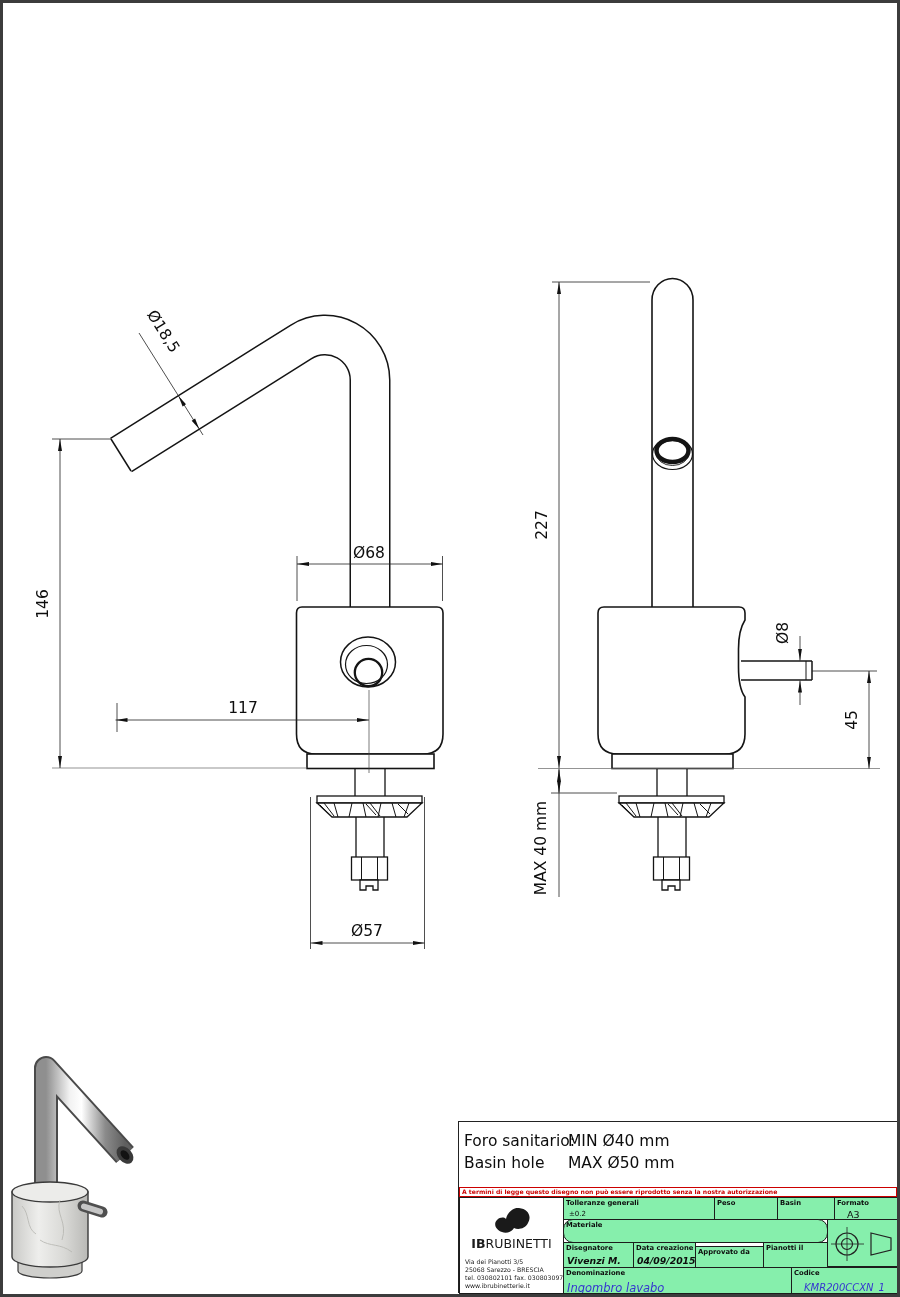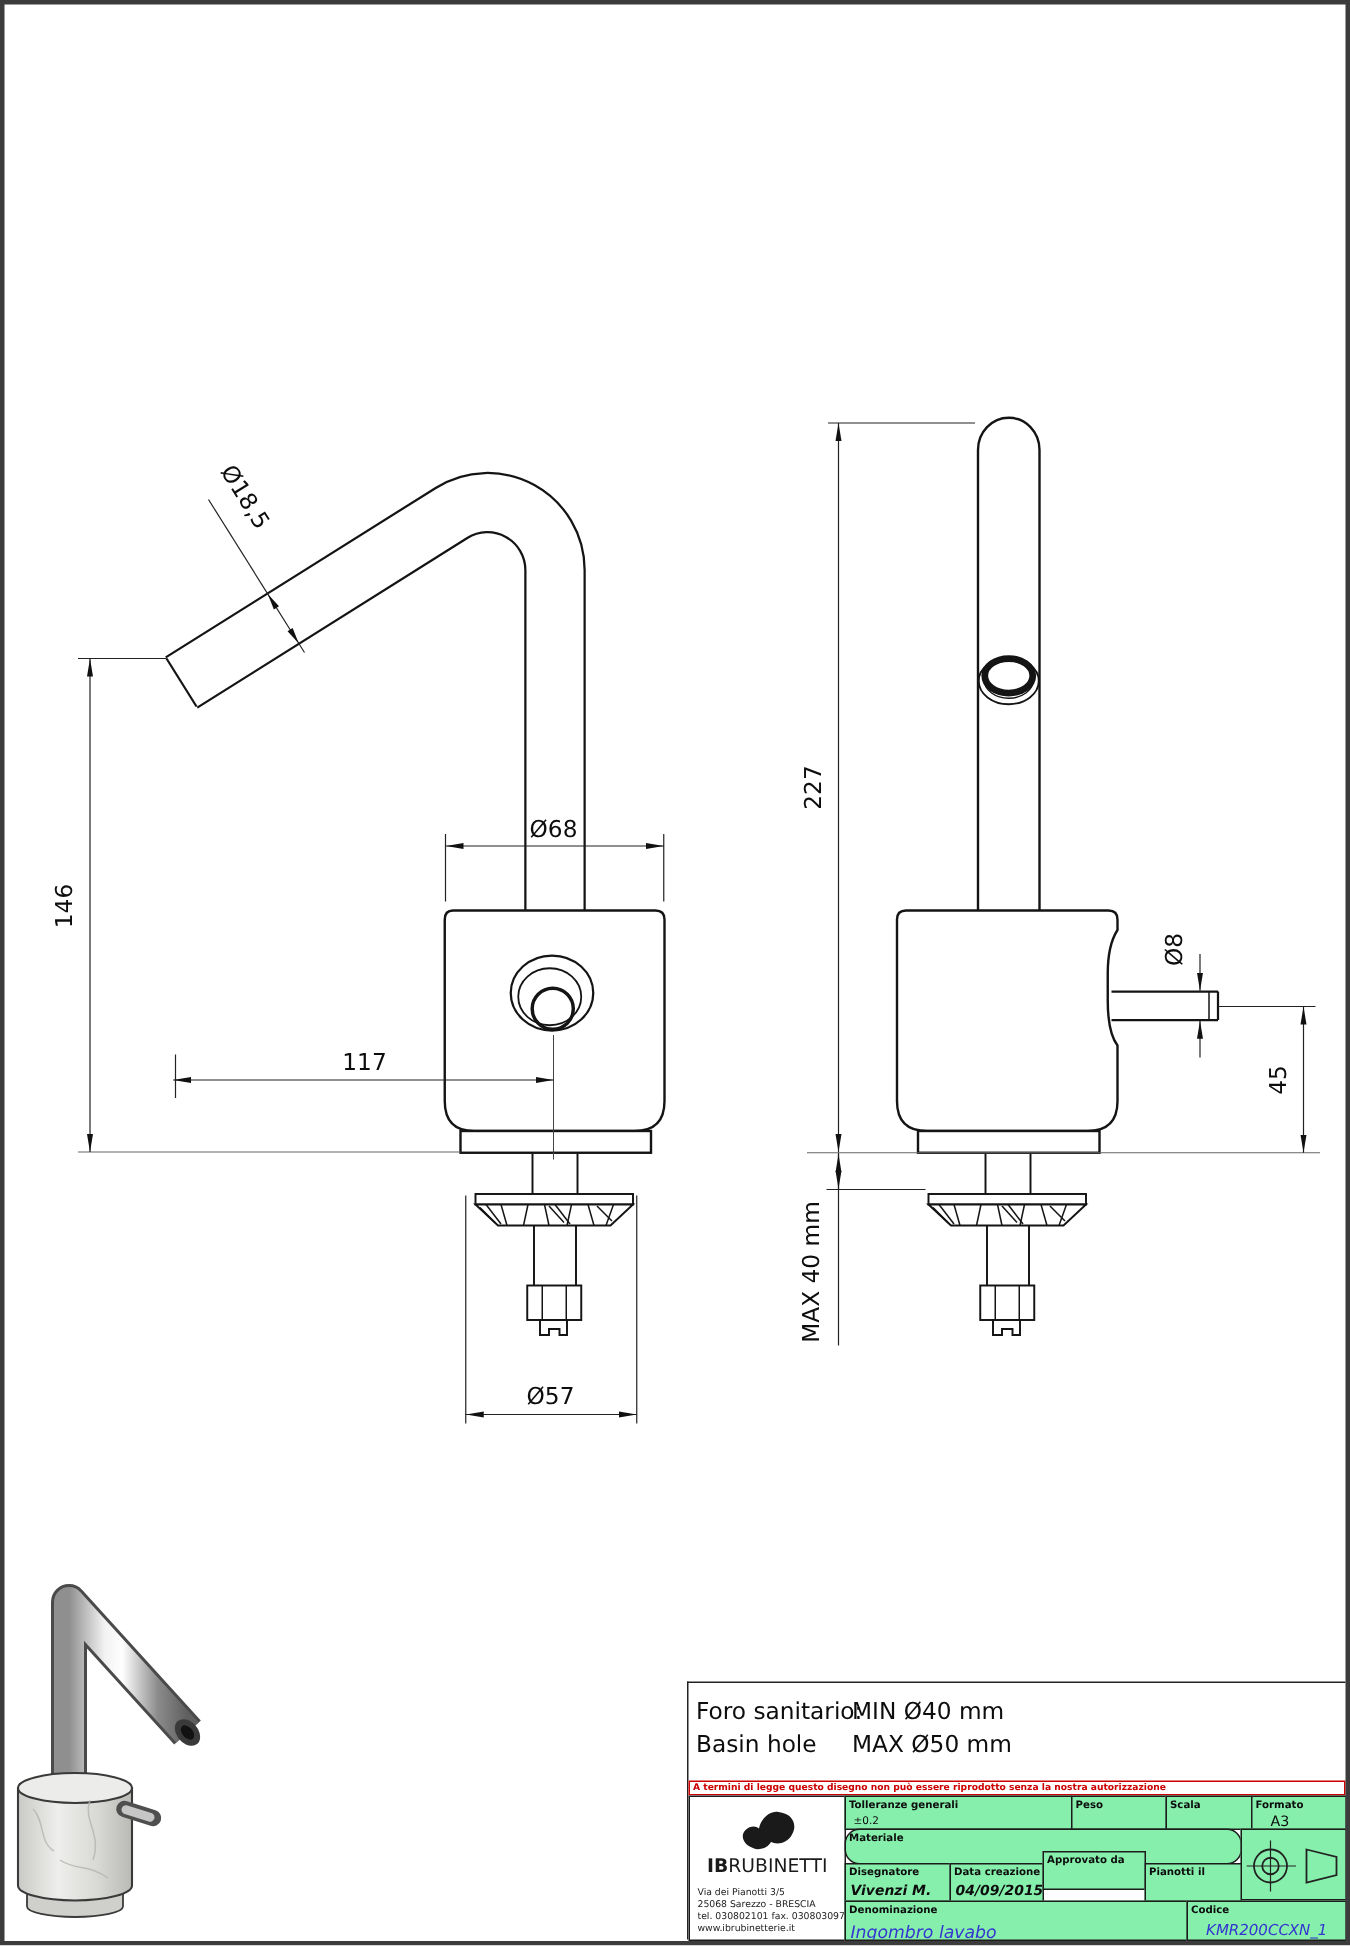--- a/index.html
+++ b/index.html
@@ -260,21 +260,21 @@
     </div>
 
     <div class="cell" style="left:104px; top:75px; width:152px; height:23px;">
       <div class="cl">Tolleranze generali</div>
       <div class="cv-small">±0.2</div>
     </div>
     <div class="cell" style="left:255px; top:75px; width:64px; height:23px;">
       <div class="cl">Peso</div>
     </div>
     <div class="cell" style="left:318px; top:75px; width:58px; height:23px;">
-      <div class="cl">Scala</div>
+      <div class="cl">Basin</div>
     </div>
     <div class="cell" style="left:375px; top:75px; width:64px; height:23px;">
       <div class="cl">Formato</div>
       <div class="cv-mid">A3</div>
     </div>
 
     <div class="cell" style="left:104px; top:97px; width:265px; height:24px;border-radius:10px;">
       <div class="cl">Materiale</div>
     </div>
     <div class="cell" style="left:368px; top:97px; width:71px; height:48px;">
@@ -290,21 +290,21 @@
     </div>
 
     <div class="cell" style="left:104px; top:120px; width:71px; height:26px;">
       <div class="cl">Disegnatore</div>
       <div class="cv-bi">Vivenzi M.</div>
     </div>
     <div class="cell" style="left:174px; top:120px; width:63px; height:40px;">
       <div class="cl">Data creazione</div>
       <div class="cv-bi">04/09/2015</div>
     </div>
-    <div class="cell" style="left:236px; top:112px; width:69px; height:26px;">
+    <div class="cell" style="left:236px; top:124px; width:69px; height:26px;">
       <div class="cl">Approvato da</div>
     </div>
     <div class="cell" style="left:304px; top:120px; width:65px; height:26px;">
       <div class="cl">Pianotti il</div>
     </div>
 
     <div class="cell" style="left:104px; top:145px; width:229px; height:27px;">
       <div class="cl">Denominazione</div>
       <div class="cv-blue denom-v">Ingombro lavabo</div>
     </div>

